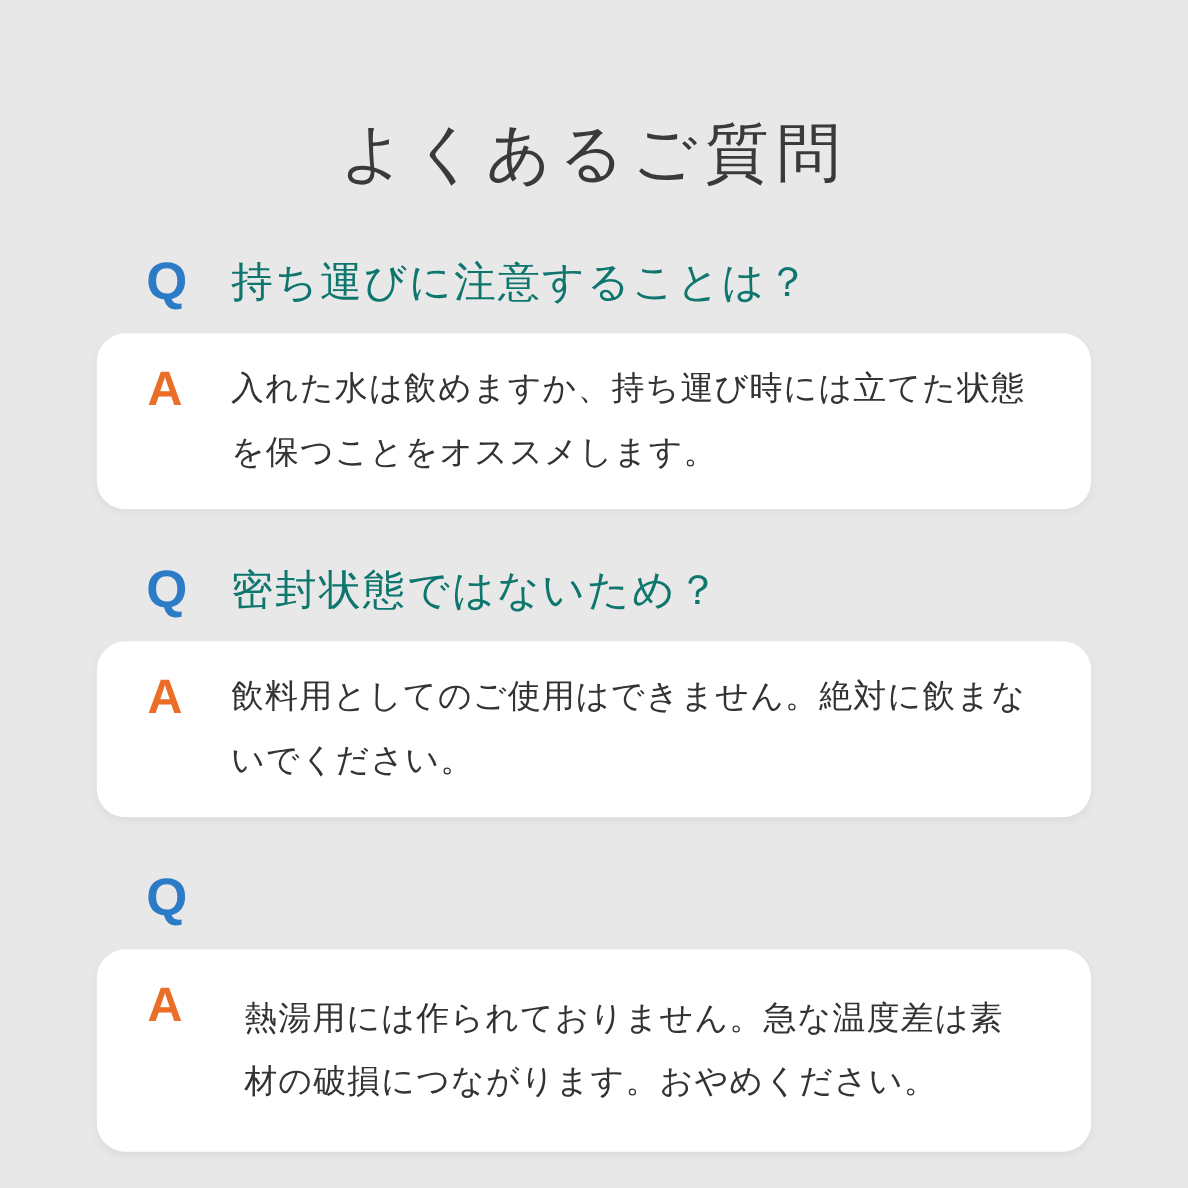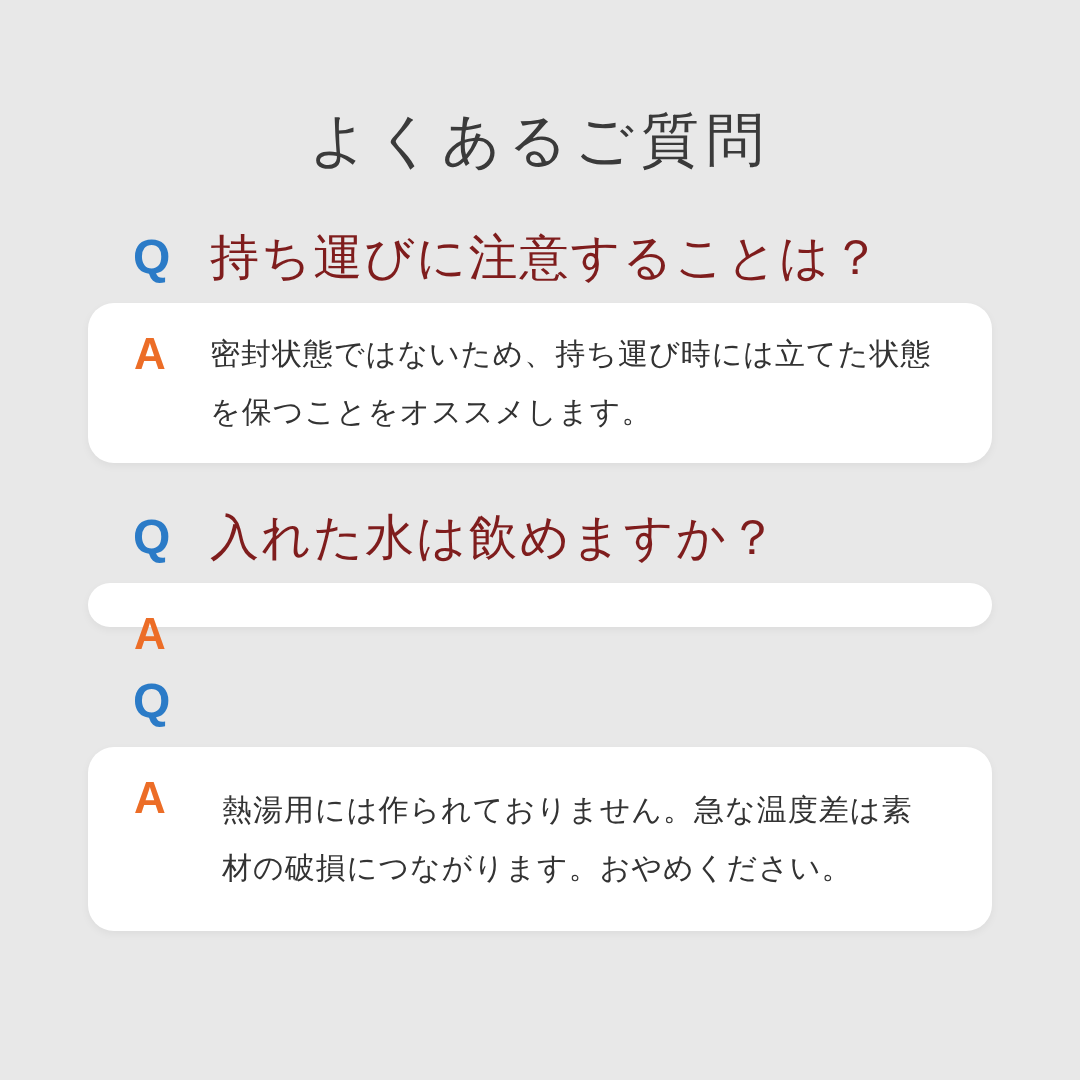--- a/index.html
+++ b/index.html
@@ -40,22 +40,22 @@
   }
   .q-mark {
     width: 77px;
     flex: 0 0 77px;
     font-size: 48px;
     font-weight: bold;
     color: #2b7bc7;
     line-height: 52px;
   }
   .question-text {
-    font-size: 49px;
-    color: #7f1d1d;
+    font-size: 38px;
+    color: #0f766e;
     letter-spacing: 2px;
     line-height: 52px;
   }
   .answer-card {
     position: relative;
     width: 904px;
     margin: 20px 0 0 88px;
     background: #ffffff;
     border-radius: 26px;
     box-sizing: border-box;
@@ -88,31 +88,32 @@
 
   <h1 class="page-title">よくあるご質問</h1>
 
   <section class="faq-section">
     <div class="question-row">
       <span class="q-mark">Q</span>
       <span class="question-text">持ち運びに注意することは？</span>
     </div>
     <div class="answer-card">
       <span class="a-mark">A</span>
-      <p class="answer-text" style="margin:0;">密封状態ではないため、持ち運び時には立てた状態を保つことをオススメします。</p>
+      <p class="answer-text" style="margin:0;">入れた水は飲めますか、持ち運び時には立てた状態を保つことをオススメします。</p>
     </div>
   </section>
 
   <section class="faq-section">
     <div class="question-row">
       <span class="q-mark">Q</span>
-      <span class="question-text">入れた水は飲めますか？</span>
+      <span class="question-text">密封状態ではないため？</span>
     </div>
     <div class="answer-card">
       <span class="a-mark">A</span>
+      <p class="answer-text" style="margin:0;">飲料用としてのご使用はできません。絶対に飲まないでください。</p>
     </div>
   </section>
 
   <section class="faq-section">
     <div class="question-row">
       <span class="q-mark">Q</span>
     </div>
     <div class="answer-card">
       <span class="a-mark">A</span>
       <p class="answer-text" style="margin:12px;">熱湯用には作られておりません。急な温度差は素材の破損につながります。おやめください。</p>

